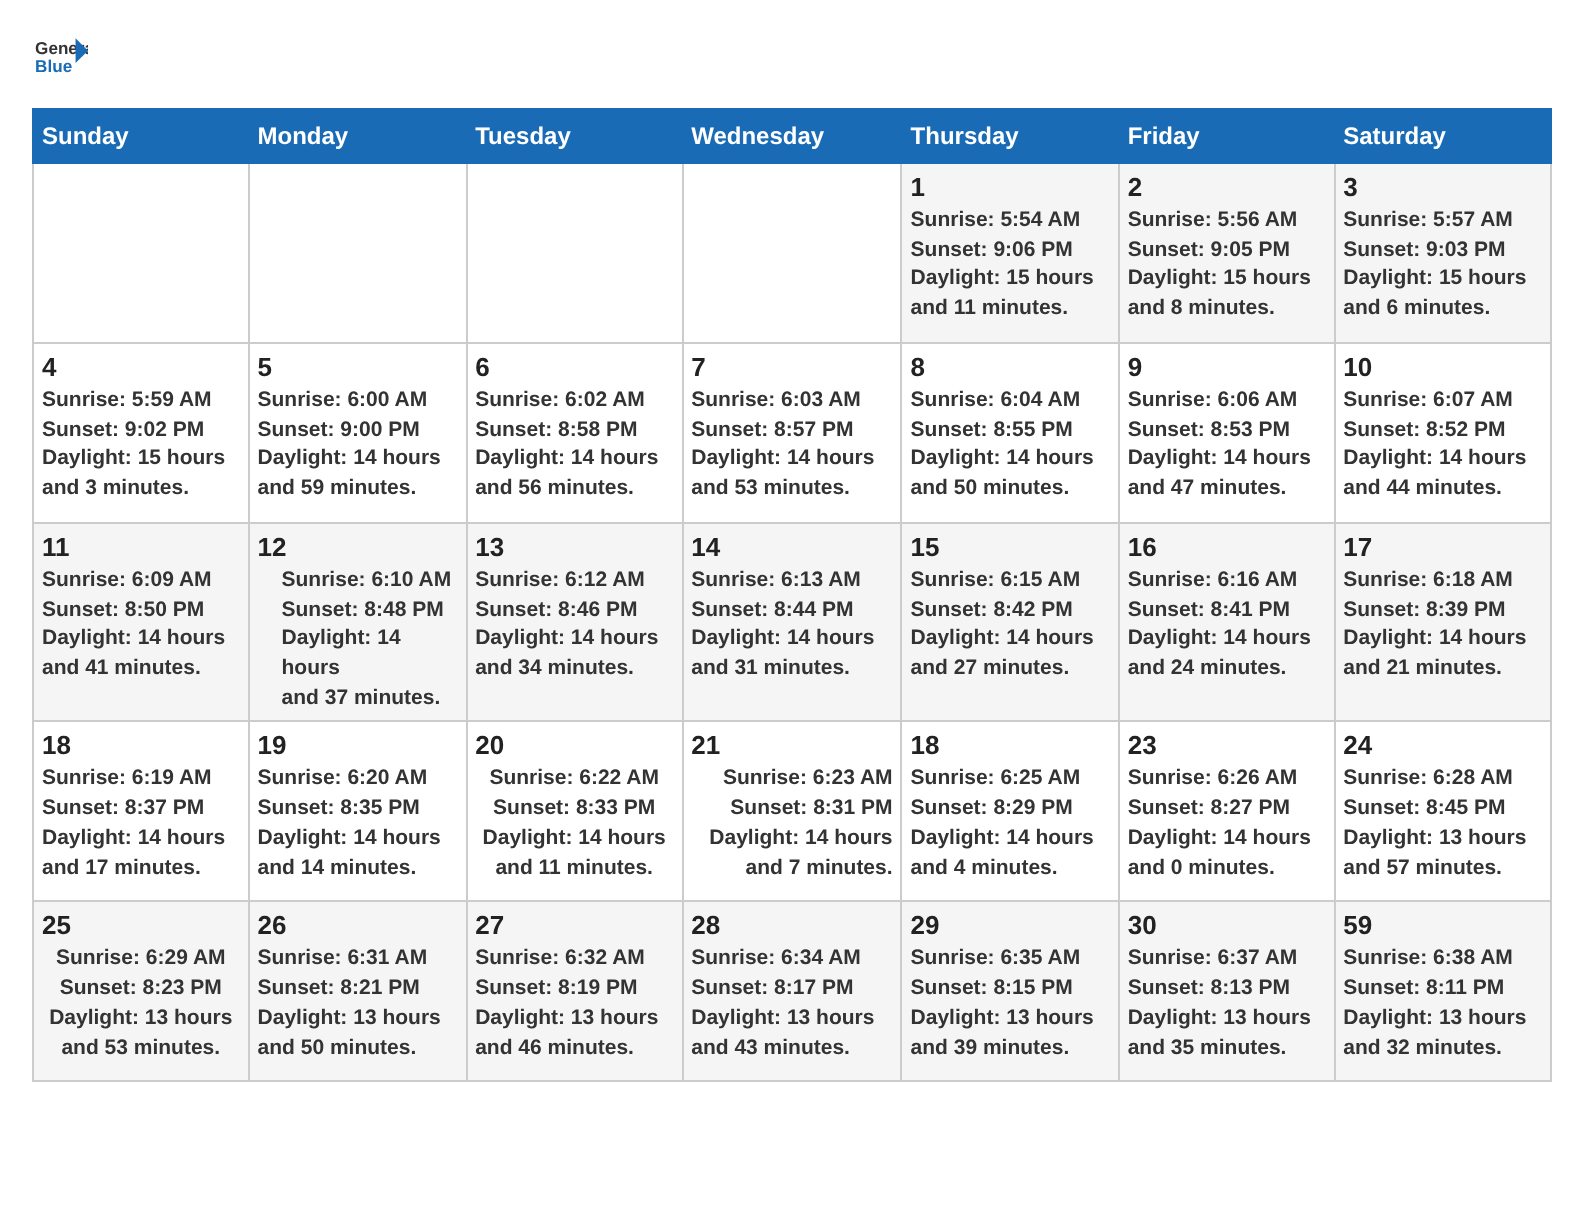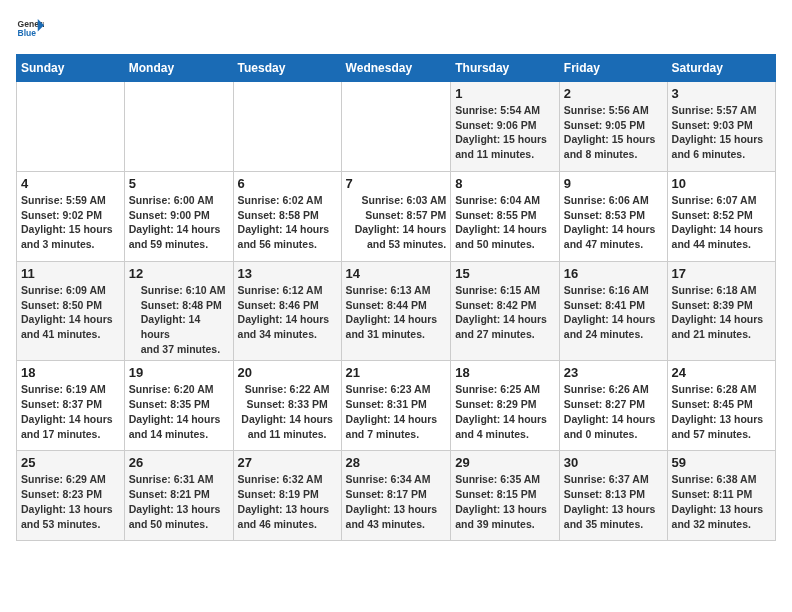--- a/index.html
+++ b/index.html
@@ -156,21 +156,21 @@
         </td>
         <td>
           <span class="day-num">6</span>
           <div class="day-info" style="white-space: pre-line;">Sunrise: 6:02 AM
 Sunset: 8:58 PM
 Daylight: 14 hours
 and 56 minutes.</div>
         </td>
         <td>
           <span class="day-num">7</span>
-          <div class="day-info" style="white-space: pre-line; text-align: right;">Sunrise: 6:03 AM
+          <div class="day-info" style="white-space: pre-line;">Sunrise: 6:03 AM
 Sunset: 8:57 PM
 Daylight: 14 hours
 and 53 minutes.</div>
         </td>
         <td>
           <span class="day-num">8</span>
           <div class="day-info" style="white-space: pre-line;">Sunrise: 6:04 AM
 Sunset: 8:55 PM
 Daylight: 14 hours
 and 50 minutes.</div>
@@ -258,21 +258,21 @@
         </td>
         <td>
           <span class="day-num">20</span>
           <div class="day-info" style="white-space: pre-line; text-align: center;">Sunrise: 6:22 AM
 Sunset: 8:33 PM
 Daylight: 14 hours
 and 11 minutes.</div>
         </td>
         <td>
           <span class="day-num">21</span>
-          <div class="day-info" style="white-space: pre-line;">Sunrise: 6:23 AM
+          <div class="day-info" style="white-space: pre-line; text-align: right;">Sunrise: 6:23 AM
 Sunset: 8:31 PM
 Daylight: 14 hours
 and 7 minutes.</div>
         </td>
         <td>
           <span class="day-num">18</span>
           <div class="day-info" style="white-space: pre-line;">Sunrise: 6:25 AM
 Sunset: 8:29 PM
 Daylight: 14 hours
 and 4 minutes.</div>
@@ -288,21 +288,21 @@
           <span class="day-num">24</span>
           <div class="day-info" style="white-space: pre-line;">Sunrise: 6:28 AM
 Sunset: 8:45 PM
 Daylight: 13 hours
 and 57 minutes.</div>
         </td>
       </tr>
       <tr>
         <td>
           <span class="day-num">25</span>
-          <div class="day-info" style="white-space: pre-line;">Sunrise: 6:29 AM
+          <div class="day-info" style="white-space: pre-line; text-align: center;">Sunrise: 6:29 AM
 Sunset: 8:23 PM
 Daylight: 13 hours
 and 53 minutes.</div>
         </td>
         <td>
           <span class="day-num">26</span>
           <div class="day-info" style="white-space: pre-line;">Sunrise: 6:31 AM
 Sunset: 8:21 PM
 Daylight: 13 hours
 and 50 minutes.</div>

